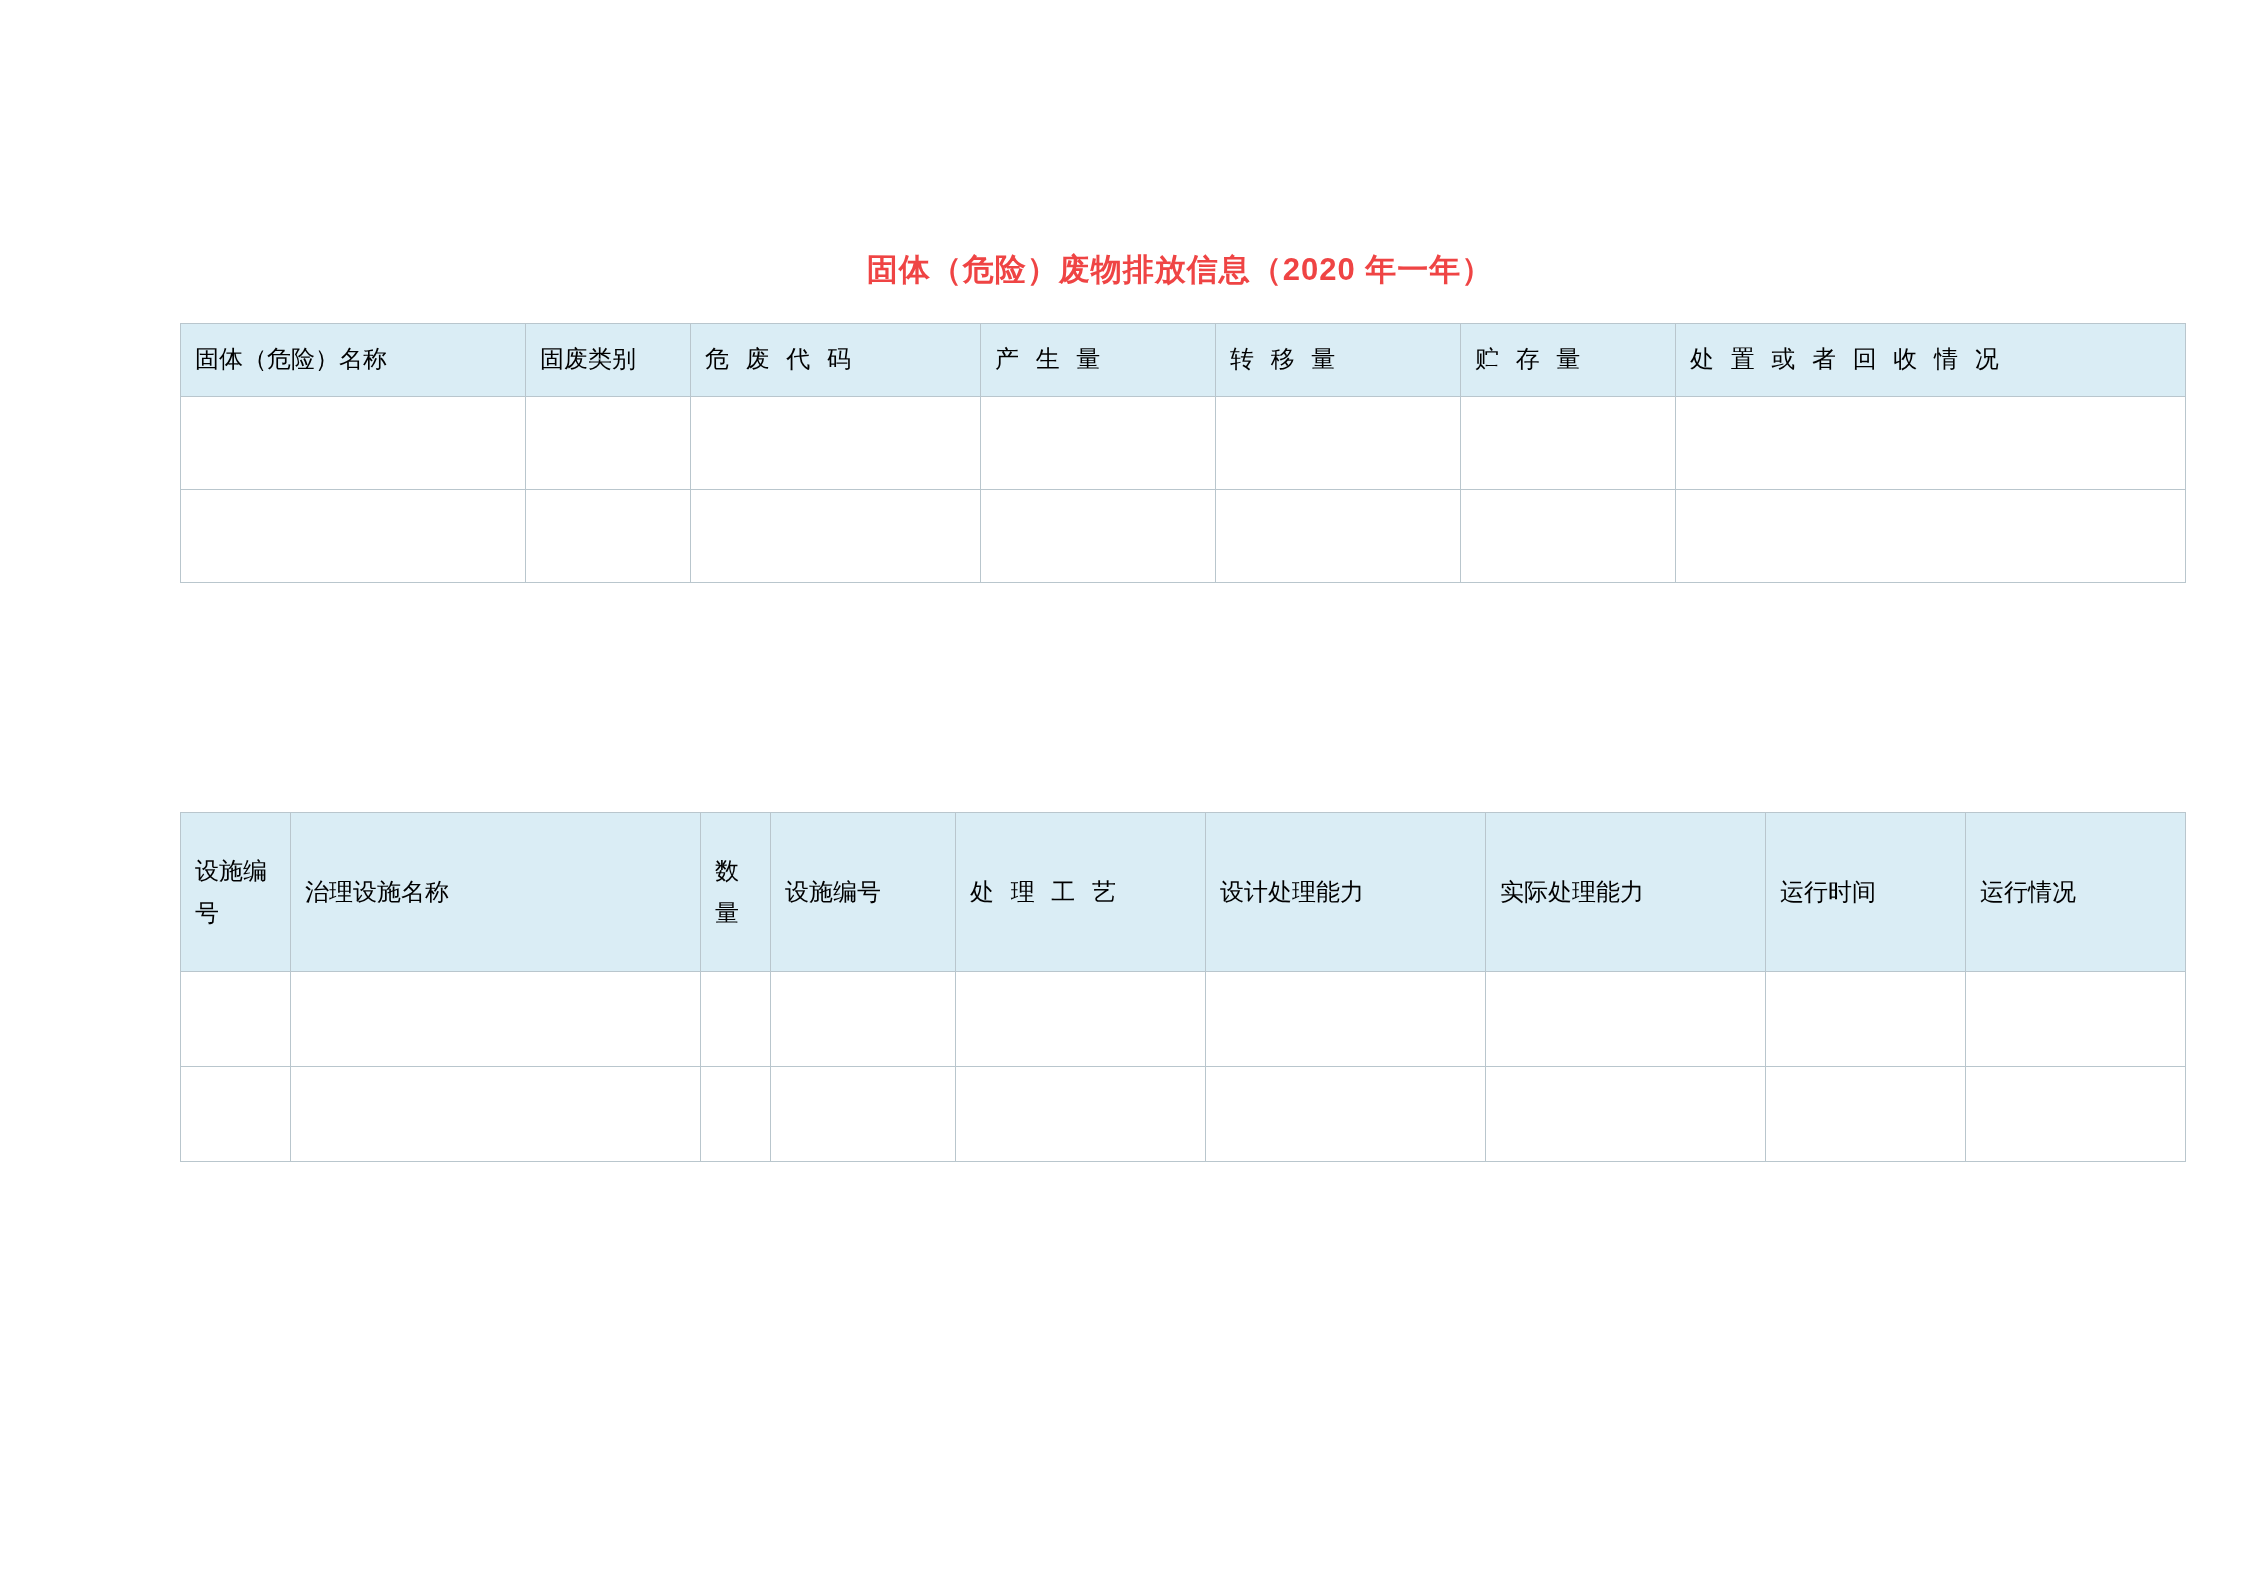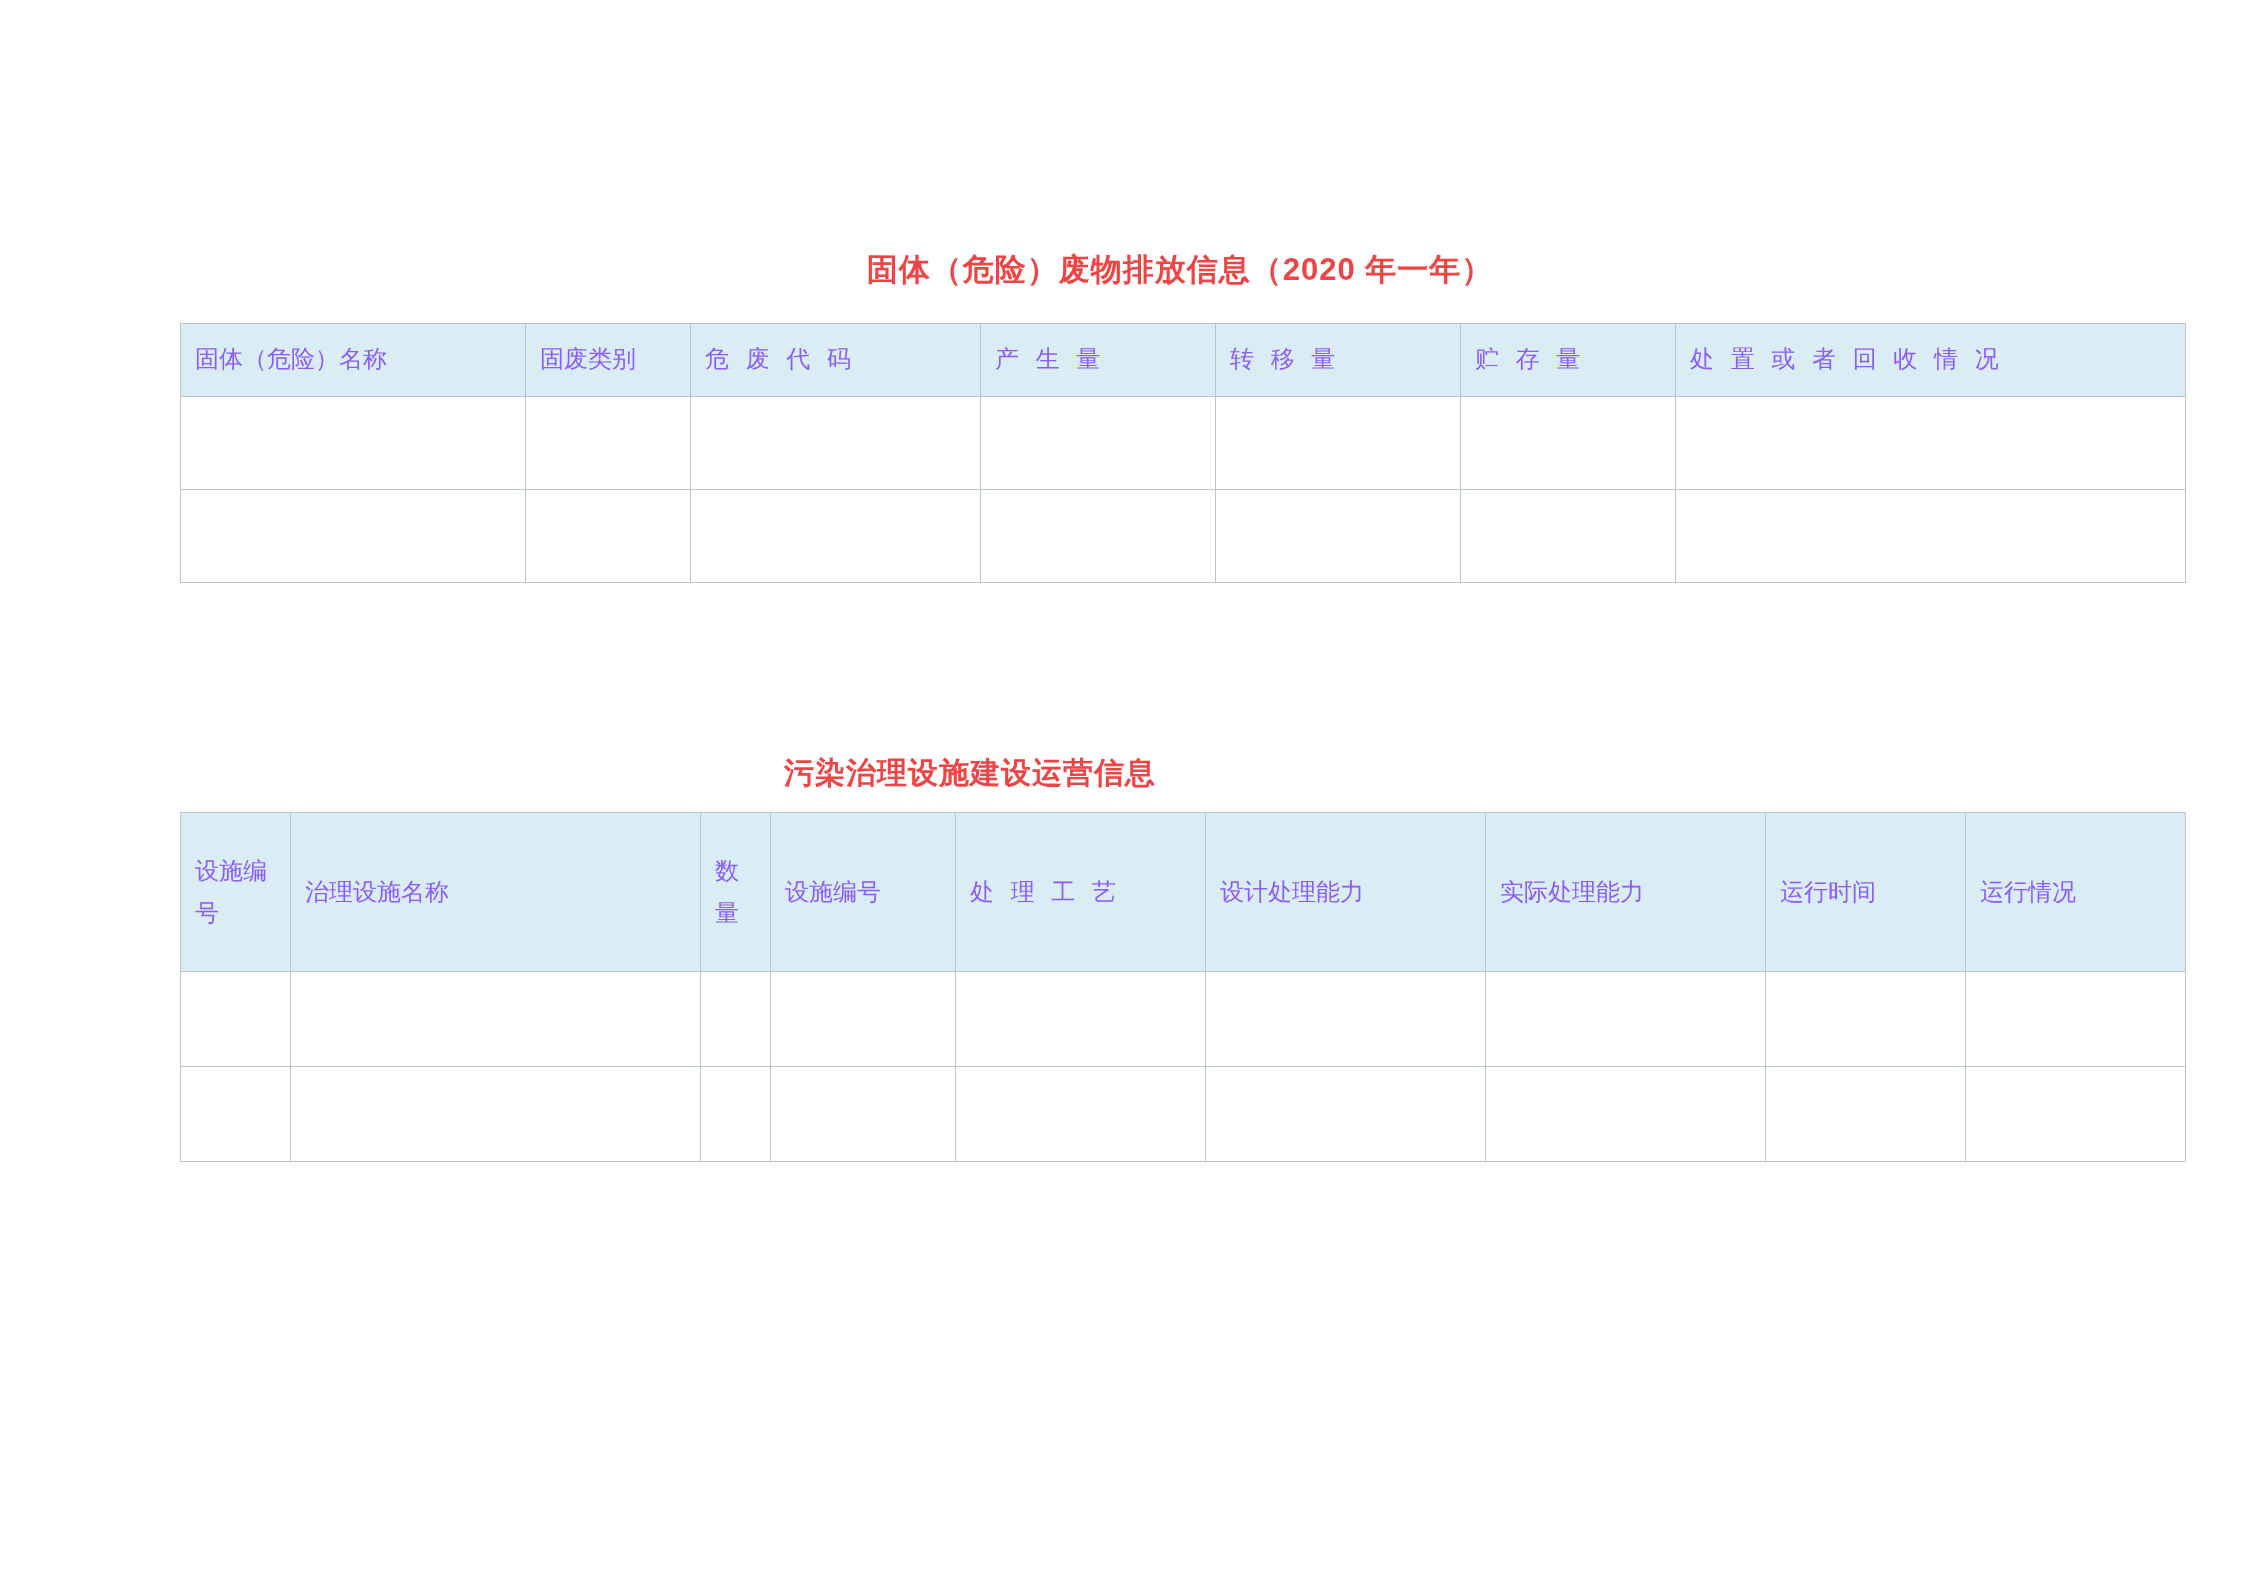--- a/index.html
+++ b/index.html
@@ -52,21 +52,21 @@
   table.doc-table td, table.doc-table th {
     border: 1px solid #b9c6cd;
     padding: 14px 14px;
     vertical-align: top;
     text-align: left;
     font-weight: normal;
     line-height: 1.75;
   }
   table.doc-table thead th {
     background: #daedf5;
-    color: #8b5cf6;
+    color: #000000;
   }
   .hdr-spaced {
     letter-spacing: 5px;
   }
   .empty-row td {
     height: 64px;
   }
 
   
   #table-solid-waste {
@@ -137,21 +137,20 @@
         <td></td>
         <td></td>
         <td></td>
         <td></td>
         <td></td>
         <td></td>
       </tr>
     </tbody>
   </table>
 
-  <div class="section-title" id="title-facility">污染治理设施建设运营信息</div>
 
   <table class="doc-table" id="table-facility">
     <colgroup>
       <col style="width:110px">
       <col style="width:410px">
       <col style="width:70px">
       <col style="width:185px">
       <col style="width:250px">
       <col style="width:280px">
       <col style="width:280px">

